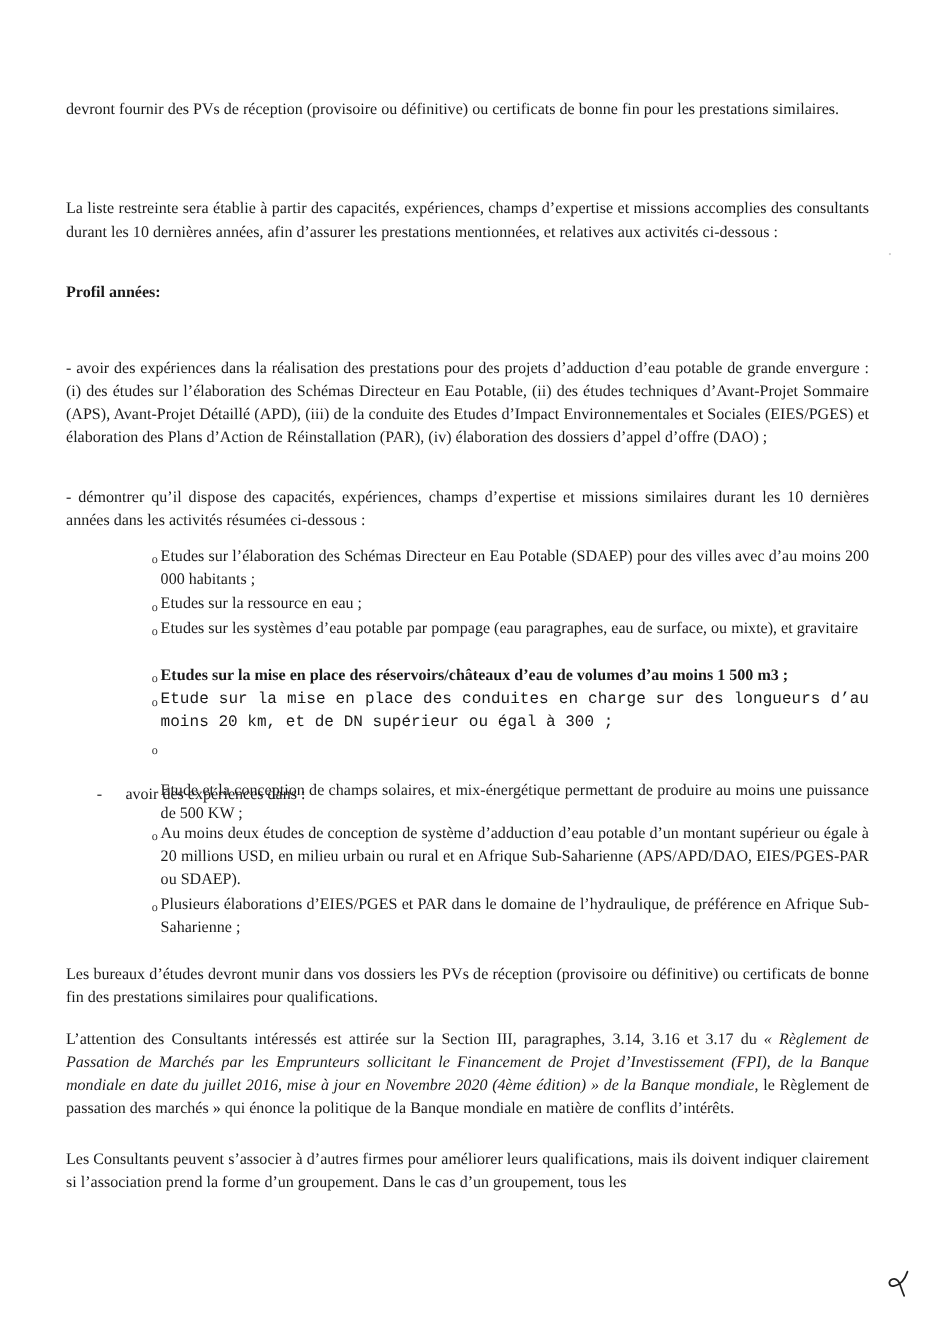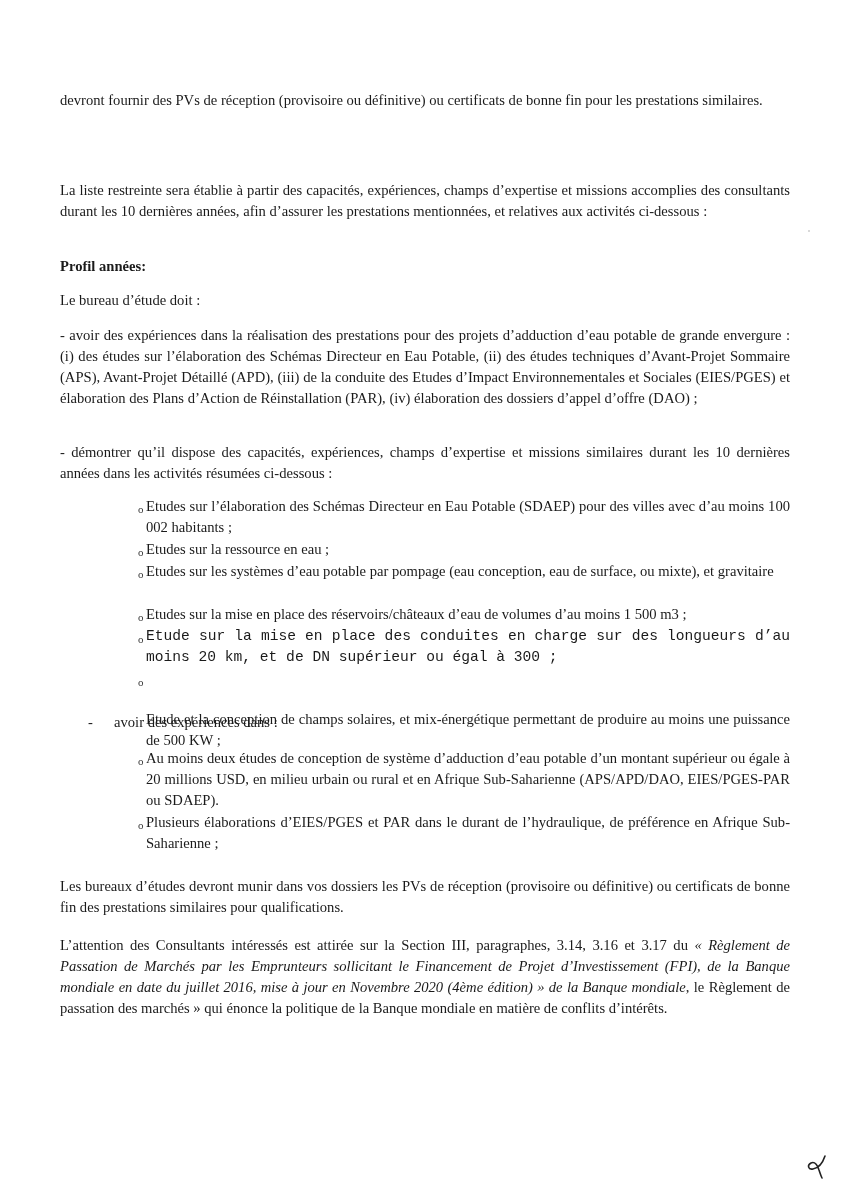--- a/index.html
+++ b/index.html
@@ -73,57 +73,57 @@
 
 <div class="page">
 
   <p class="p" style="top:90px;">devront fournir  des PVs de réception (provisoire ou définitive) ou certificats de bonne fin pour les  prestations similaires.</p>
 
 
   <p class="p" style="top:180px;">La liste restreinte sera établie à partir des capacités, expériences, champs d’expertise et missions accomplies des consultants durant les 10 dernières années, afin d’assurer les prestations mentionnées, et relatives aux activités ci-dessous :</p>
 
   <p class="p bold left" style="top:256px;">Profil années:</p>
 
-  <p class="p left" style="top:290px;">Le bureau d’étude doit :</p>
 
   <p class="p" style="top:325px;">- avoir des expériences dans la réalisation des  prestations pour des projets d’adduction d’eau potable de grande envergure : (i) des études sur l’élaboration des Schémas Directeur en Eau Potable, (ii) des études techniques d’Avant-Projet Sommaire (APS), Avant-Projet Détaillé (APD), (iii) de la conduite des Etudes d’Impact Environnementales et Sociales (EIES/PGES) et élaboration des Plans d’Action de Réinstallation (PAR), (iv) élaboration des dossiers d’appel d’offre (DAO) ;</p>
 
   <p class="p" style="top:442px;">- démontrer qu’il dispose des capacités, expériences, champs d’expertise et missions similaires durant les 10 dernières années dans les activités résumées ci-dessous :</p>
 
   <span class="bullet-mark" style="top:499px;">o</span>
-  <p class="bullet" style="top:496px;">Etudes sur l’élaboration des Schémas Directeur en Eau Potable (SDAEP) pour des  villes avec  d’au moins 100 002 habitants ;</p>
+  <p class="bullet" style="top:496px;">Etudes sur l’élaboration des Schémas Directeur en Eau Potable (SDAEP) pour des  villes avec  d’au moins 200 000 habitants ;</p>
 
   <span class="bullet-mark" style="top:542px;">o</span>
   <p class="bullet" style="top:539px;">Etudes sur la ressource en eau ;</p>
 
   <span class="bullet-mark" style="top:564px;">o</span>
-  <p class="bullet" style="top:561px;">Etudes sur les systèmes d’eau potable par pompage (eau conception, eau de surface, ou mixte),  et gravitaire</p>
+  <p class="bullet" style="top:561px;">Etudes sur les systèmes d’eau potable par pompage (eau paragraphes, eau de surface, ou mixte),  et gravitaire</p>
 
   <span class="bullet-mark" style="top:607px;">o</span>
-  <p class="bullet" style="top:604px;">Etudes sur la mise en place des réservoirs/châteaux d’eau de volumes d’au moins 1 500 m3 ;</p>
+  <p class="bullet" style="top:604px;font-weight:bold;">Etudes sur la mise en place des réservoirs/châteaux d’eau de volumes d’au moins 1 500 m3 ;</p>
 
   <span class="bullet-mark" style="top:629px;">o</span>
   <p class="bullet" style="top:626px;font-family:Liberation Mono, monospace;">Etude sur la mise en place des conduites en charge sur des longueurs d’au moins 20 km, et de DN supérieur ou égal à 300 ;</p>
 
   <span class="bullet-mark" style="top:672px;">o</span>
   <p class="bullet" style="top:669px;margin-top:40px;">Etude et la conception de champs solaires, et mix-énergétique permettant de produire au moins une puissance de 500 KW ;</p>
 
   <span class="dash-mark" style="top:712px;">-</span>
   <span class="dash-text" style="top:712px;">avoir des expériences dans :</span>
 
   <span class="bullet-mark" style="top:751px;">o</span>
   <p class="bullet" style="top:748px;">Au moins deux études de conception de système d’adduction d’eau potable d’un montant supérieur ou égale à 20 millions USD, en milieu urbain ou rural et en Afrique Sub-Saharienne (APS/APD/DAO, EIES/PGES-PAR ou SDAEP).</p>
 
   <span class="bullet-mark" style="top:815px;">o</span>
-  <p class="bullet" style="top:812px;">Plusieurs élaborations d’EIES/PGES et PAR dans le durant de l’hydraulique, de préférence en Afrique Sub-Saharienne ;</p>
+  <p class="bullet" style="top:812px;">Plusieurs élaborations d’EIES/PGES et PAR dans le domaine de l’hydraulique, de préférence en Afrique Sub-Saharienne ;</p>
 
   <p class="p" style="top:876px;">Les bureaux d’études devront munir dans vos dossiers les PVs de réception (provisoire ou définitive) ou certificats de bonne fin des prestations similaires pour qualifications.</p>
 
   <p class="p" style="top:935px;"><span>L’attention des Consultants intéressés est attirée sur la Section III, paragraphes, 3.14, 3.16 et 3.17 du </span><i>« Règlement de Passation de Marchés par les Emprunteurs sollicitant le Financement de Projet d’Investissement (FPI), de la Banque mondiale en date du juillet 2016, mise à jour en Novembre 2020 (4ème édition) » de la Banque mondiale</i><span>, le Règlement de passation des marchés » qui énonce la politique de la Banque mondiale en matière de conflits d’intérêts.</span></p>
 
+  <p class="p" style="top:1044px;">Les Consultants peuvent s’associer à d’autres firmes pour améliorer leurs qualifications, mais ils doivent indiquer clairement si l’association prend la forme d’un groupement. Dans le cas d’un groupement, tous les</p>
 
   <svg class="sig" viewBox="0 0 24 28">
     <path d="M20 4 C18 10, 14 16, 8 17 C3 18, 2 13, 6 11 C10 9, 13 14, 14 18 C15 21, 16 24, 17 26" fill="none" stroke="#222" stroke-width="1.6" stroke-linecap="round"></path>
   </svg>
 
   <span class="speck" style="left:580px; top:722px;"></span>
   <span class="speck" style="left:808px; top:230px;"></span>
 </div>
 
 </body></html>

